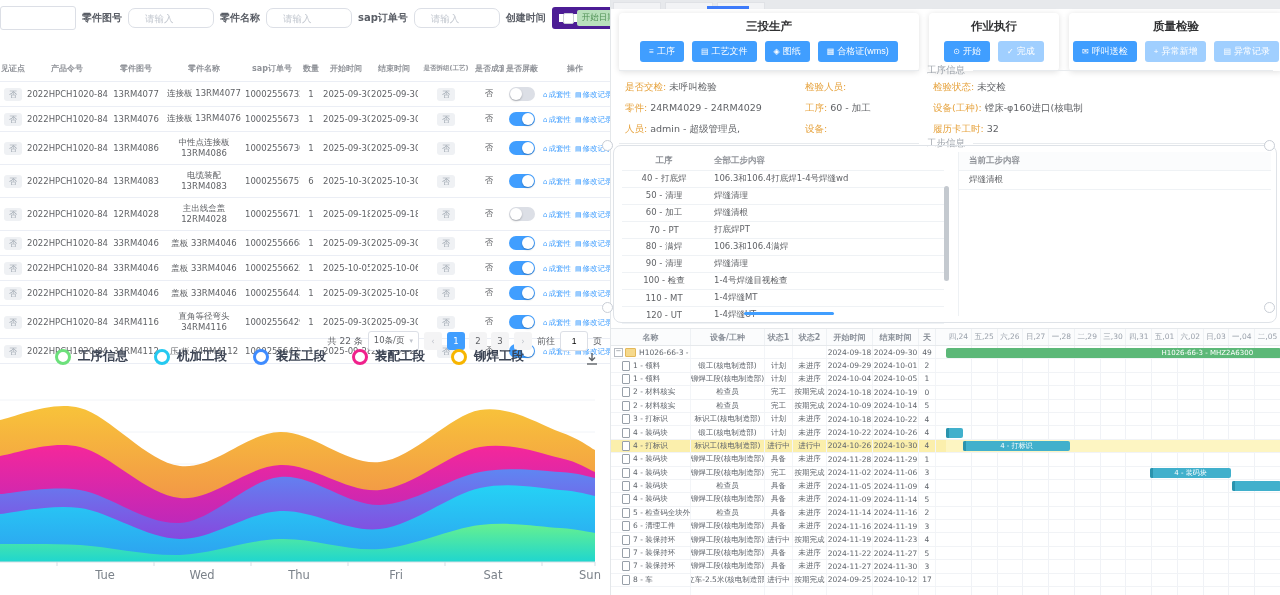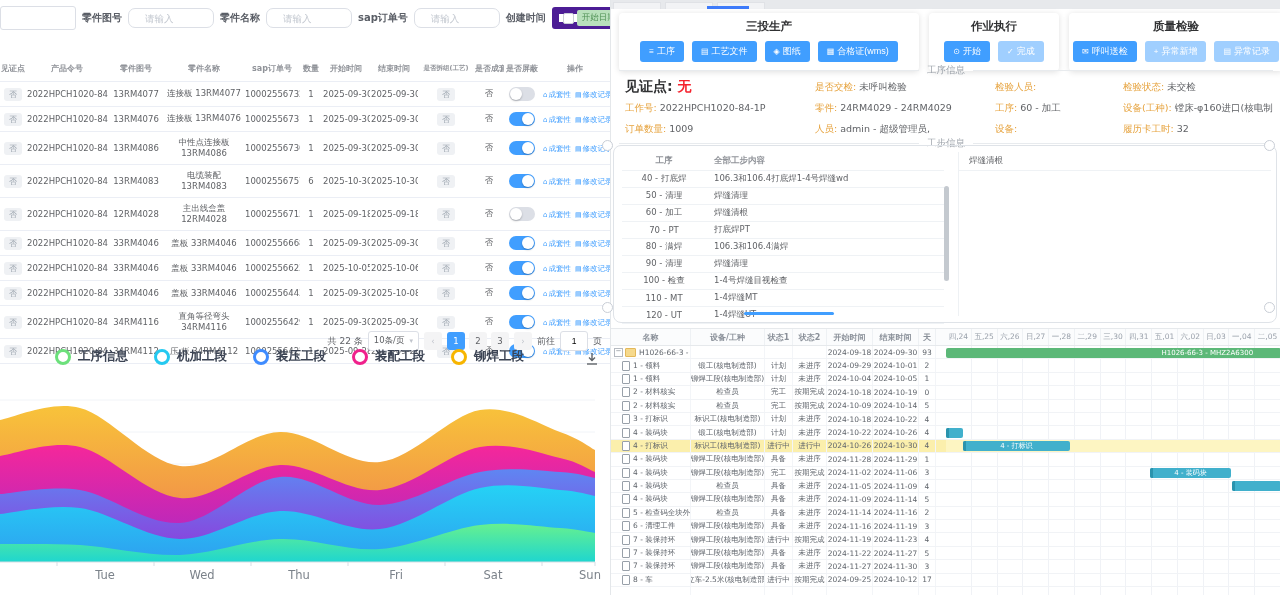--- a/index.html
+++ b/index.html
@@ -466,25 +466,20 @@
             </button>
           </div>
         </div>
       </div>
 
     <div class="divider" style="top:64px">
       <span>工序信息</span>
     </div>
 
     <div class="igrid" id="info-grid">
-        <div class="icol" style="width: 190px;">
-          <div class="witness"><span>见证点: </span><span class="wv">无</span></div>
-          <div class="iitem"><span class="ilabel">工作号: </span><span class="ival">2022HPCH1020-84-1P</span></div>
-          <div class="iitem"><span class="ilabel">订单数量: </span><span class="ival">1009</span></div>
-        </div>
         <div class="icol" style="width: 180px;">
           <div class="iitem"><span class="ilabel">是否交检: </span><span class="ival">未呼叫检验</span></div>
           <div class="iitem"><span class="ilabel">零件: </span><span class="ival">24RM4029 - 24RM4029</span></div>
           <div class="iitem"><span class="ilabel">人员: </span><span class="ival">admin - 超级管理员,</span></div>
         </div>
         <div class="icol" style="width: 128px;">
           <div class="iitem"><span class="ilabel">检验人员: </span><span class="ival"></span></div>
           <div class="iitem"><span class="ilabel">工序: </span><span class="ival">60 - 加工</span></div>
           <div class="iitem"><span class="ilabel">设备: </span><span class="ival"></span></div>
         </div>
@@ -538,20 +533,21 @@
             <span class="pc2">1-4焊缝MT</span>
           </div>
           <div class="prow">
             <span class="pc1">120 - UT</span>
             <span class="pc2">1-4焊缝UT</span>
           </div>
         </div>
       <div class="vsb"></div>
       <div class="hsb"></div>
       <div class="step-panel">
+        <div class="srow shead">当前工步内容</div>
         <div class="srow">焊缝清根</div>
       </div>
     </div>
 
     <div class="gantt">
       <div class="ghead" id="gantt-head">
           <span class="ghc w1">名称</span>
           <span class="ghc w2">设备/工种</span>
           <span class="ghc w3">状态1</span>
           <span class="ghc w4">状态2</span>
@@ -564,21 +560,21 @@
             <span class="gc name w1">
               <span class="expander">−</span>
               <span class="folder"></span>
               <span>H1026-66-3 - MHZ2A6300</span>
             </span>
             <span class="gc w2"></span>
             <span class="gc w3"></span>
             <span class="gc w4"></span>
             <span class="gc w5">2024-09-18</span>
             <span class="gc w6">2024-09-30</span>
-            <span class="gc w7">93</span>
+            <span class="gc w7">49</span>
           </div>
           <div class="grow">
             <span class="gc name w1 child">
               <span class="doc"></span>
               <span>1 - 领料</span>
             </span>
             <span class="gc w2">锻工(核电制造部)</span>
             <span class="gc w3">计划</span>
             <span class="gc w4">未进序</span>
             <span class="gc w5">2024-09-29</span>

